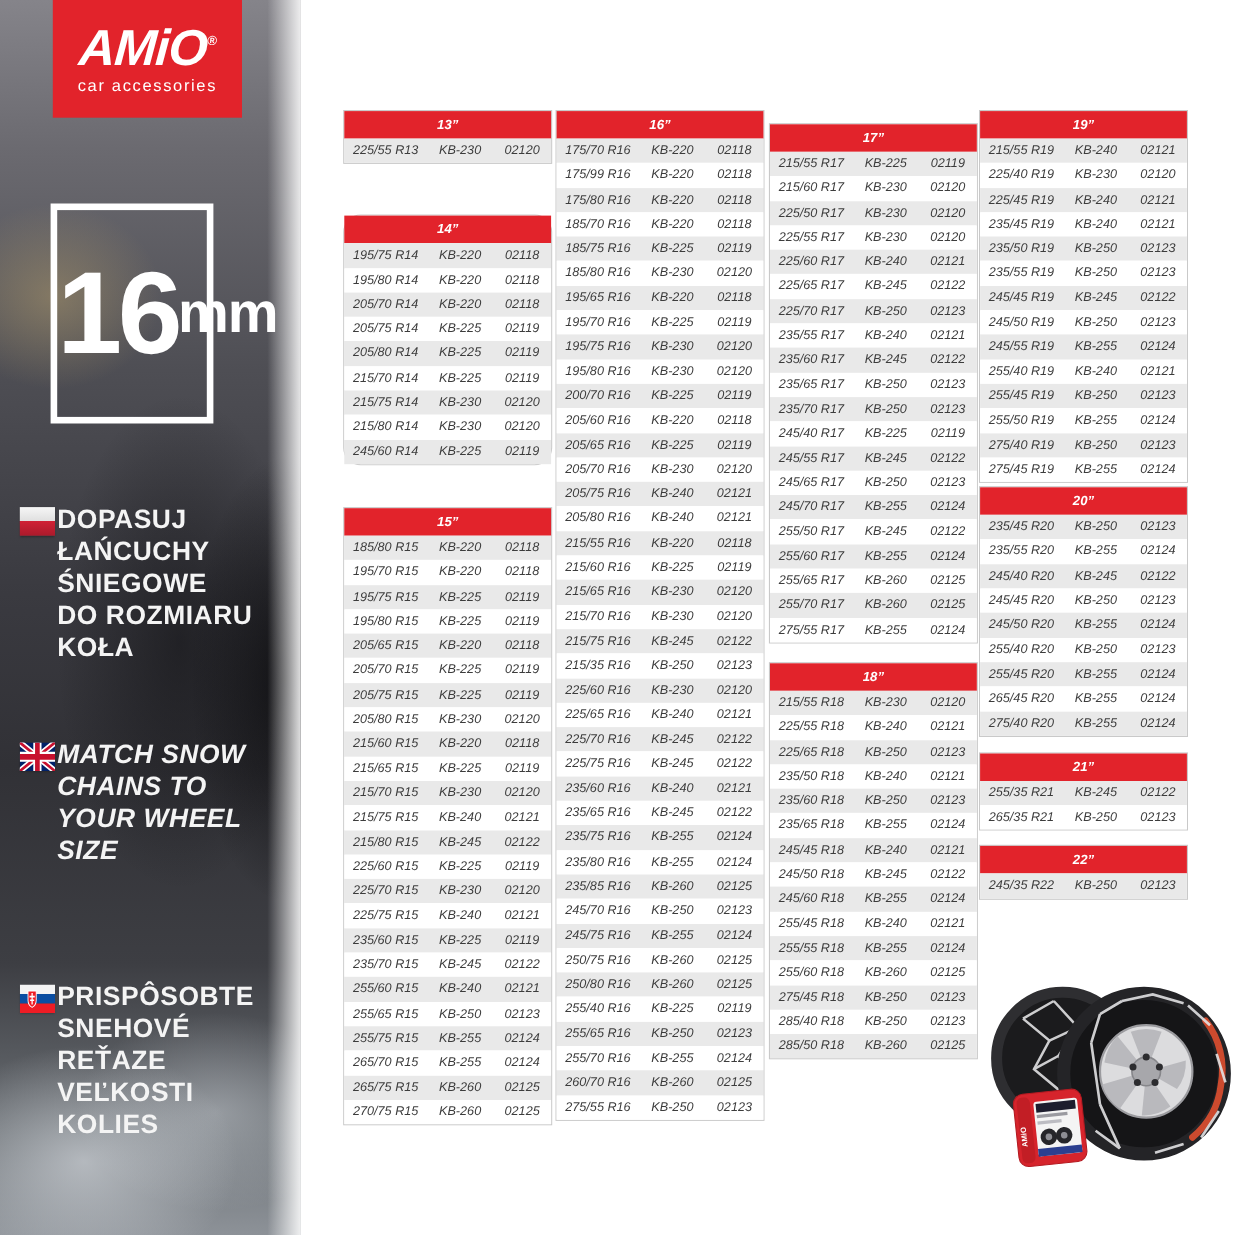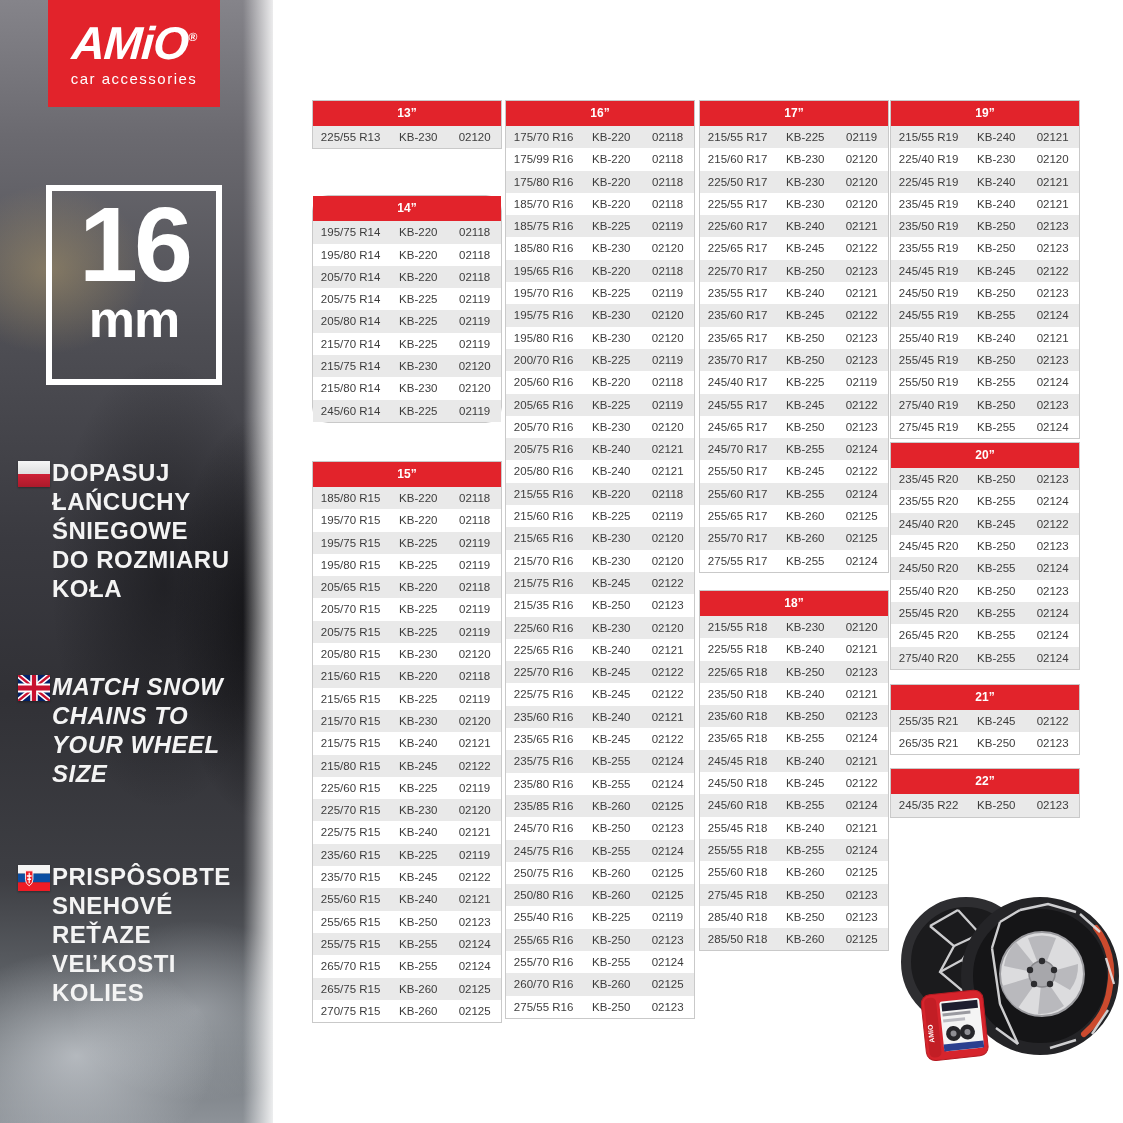--- a/index.html
+++ b/index.html
@@ -21,49 +21,49 @@
     background:linear-gradient(90deg, rgba(255,255,255,0) 0%, rgba(255,255,255,0.85) 100%);}
 
   
   .logo{position:absolute;left:48px;top:0;width:172px;height:107px;background:#e2232b;
     display:flex;flex-direction:column;align-items:center;justify-content:center;color:#fff;z-index:2;}
   .logo-main{font-size:46px;font-weight:bold;font-style:italic;letter-spacing:-1px;line-height:1;transform:skewX(-4deg);}
   .logo-main sup{font-size:12px;font-style:normal;vertical-align:18px;letter-spacing:0;}
   .logo-sub{font-size:15px;letter-spacing:1.5px;margin-top:4px;}
 
   
-  .badge{position:absolute;left:46px;top:185px;width:176px;height:200px;border:6px solid #fff;
-    box-sizing:border-box;display:flex;flex-direction:column;align-items:center;color:#fff;z-index:2;}
+  .badge{position:absolute;left:46px;top:185px;width:148px;height:200px;border:6px solid #fff;
+    box-sizing:border-box;display:flex;flex-direction:row;align-items:center;color:#fff;z-index:2;}
   .badge-value{font-size:106px;font-weight:bold;line-height:0.98;letter-spacing:-4px;margin-top:2px;}
   .badge-unit{font-size:52px;font-weight:bold;line-height:0.85;letter-spacing:-1px;}
 
   
   .lang{position:absolute;left:18px;width:240px;color:#f4f4f4;z-index:2;}
   .lang-pl{top:458px;}
   .lang-en{top:672px;font-style:italic;}
-  .lang-sk{top:862px;}
+  .lang-sk{top:892px;}
   .flag{position:absolute;left:0;top:3px;width:32px;height:26px;box-shadow:0 1px 2px rgba(0,0,0,0.35);}
   .lang-text{margin-left:34px;font-size:24px;font-weight:bold;line-height:29px;letter-spacing:0.5px;white-space:pre-line;}
   .flag svg{display:block;width:100%;height:100%;}
   .flag-pl{background:linear-gradient(180deg,#f6f6f6 0%,#dfdfdf 50%,#cf2135 50%,#ab1a2b 100%);}
 
   
   .tables{position:absolute;left:0;top:0;width:1123px;height:1123px;}
   .tcol{position:absolute;top:100px;width:190px;}
   .tcol:nth-child(1){left:312px;}
   .tcol:nth-child(2){left:505px;}
-  .tcol:nth-child(3){left:699px;}
+  .tcol:nth-child(3){left:699px;margin-top:12px;}
   .tcol:nth-child(4){left:890px;}
   .tcol:nth-child(1) .size-table:nth-child(2){margin-top:46px;border-radius:16px;}
   .tcol:nth-child(1) .size-table:nth-child(3){margin-top:38px;}
   .tcol:nth-child(3) .size-table:nth-child(2){margin-top:17px;}
   .tcol:nth-child(4) .size-table:nth-child(2){margin-top:3px;}
   .tcol:nth-child(4) .size-table:nth-child(3){margin-top:14px;}
   .tcol:nth-child(4) .size-table:nth-child(4){margin-top:13px;}
-  .size-table{border:1px solid #c9c9c9;background:#fff;box-sizing:border-box;}
+  .size-table{border:1px solid #c9c9c9;background:#fff;box-sizing:border-box;font-style:italic;}
   .thead{height:25px;line-height:25px;background:#e2232b;color:#fff;text-align:center;
     font-size:12px;font-weight:bold;}
   .trow{display:flex;height:22.3px;line-height:22.3px;font-size:11.5px;color:#3c3c3c;}
   .trow:nth-child(even){background:#e9e9e9;}
   .trow:nth-child(odd){background:#ffffff;}
   .tcell{display:block;text-align:center;overflow:hidden;}
   .c0{width:40%;}
   .c1{width:32%;}
   .c2{width:28%;}
 

